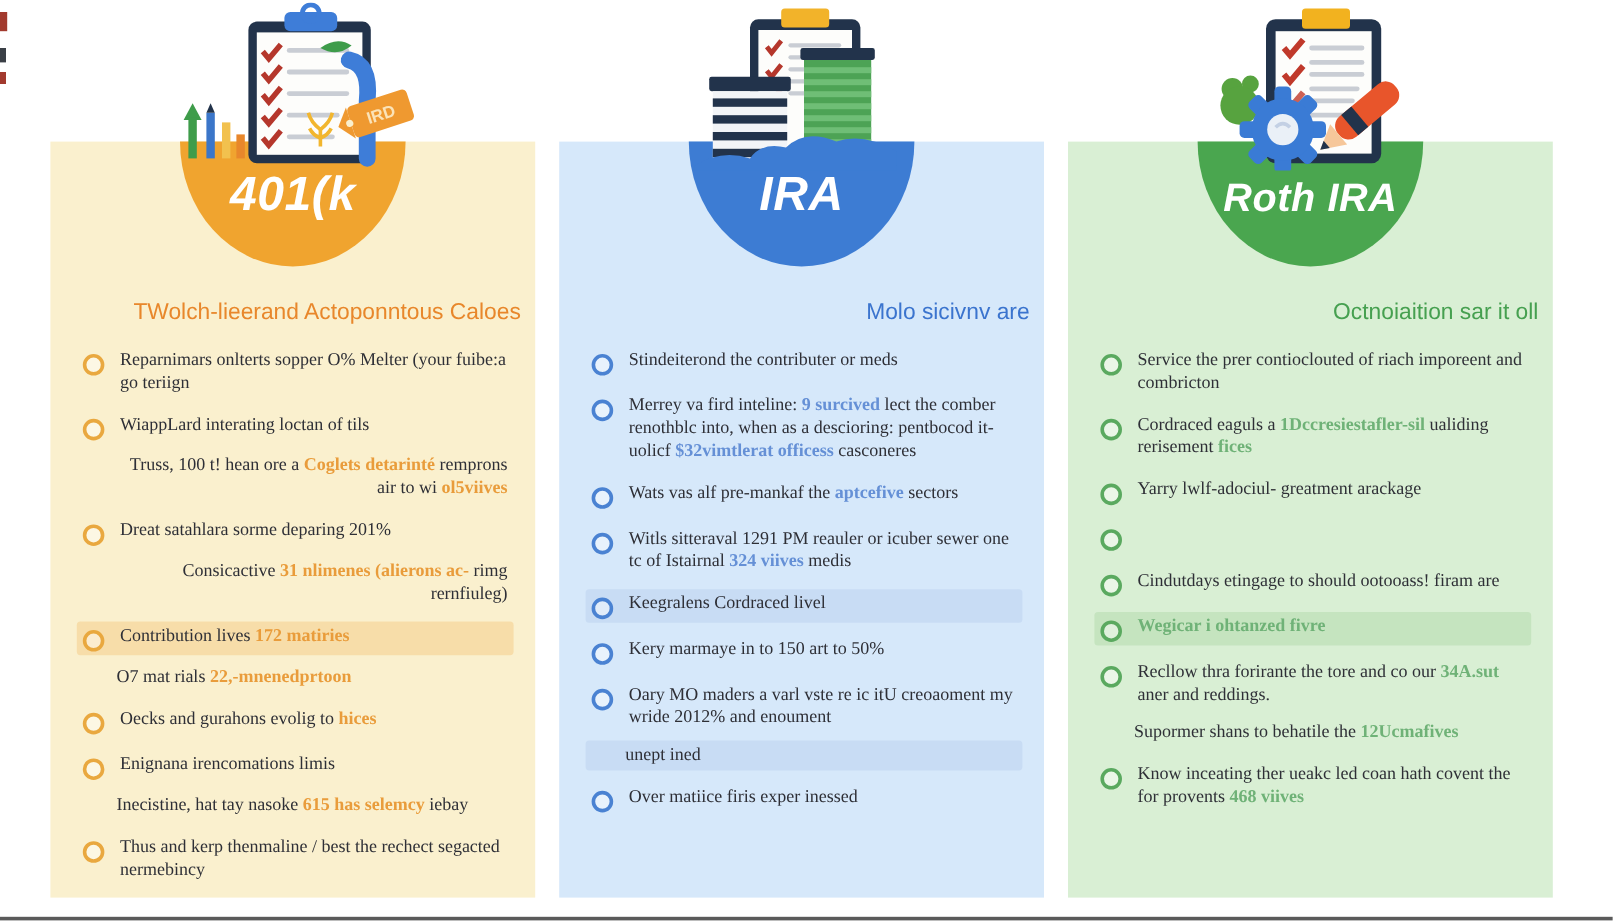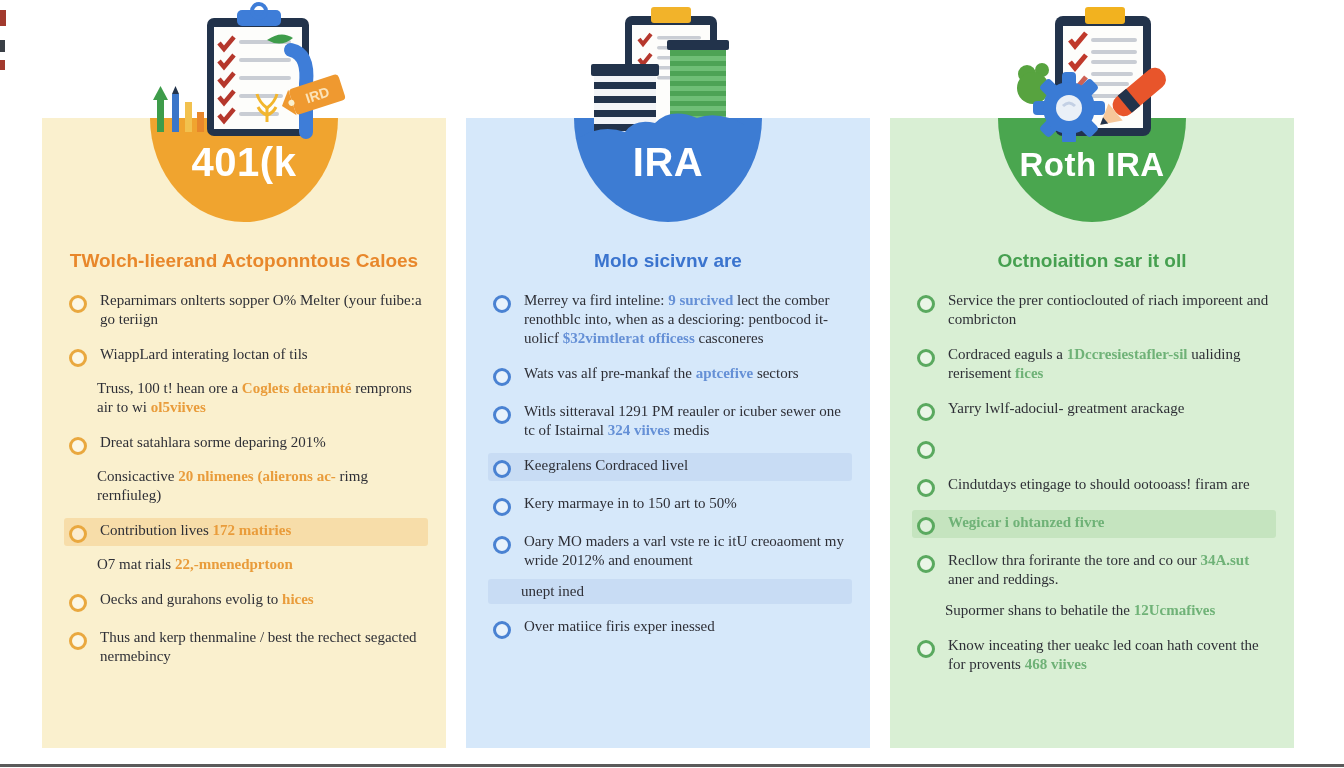--- a/index.html
+++ b/index.html
@@ -16,33 +16,34 @@
   .col-roth{left:890px;}
   .cap{
     position:absolute;top:0;left:50%;transform:translateX(-50%);
     width:188px;height:104px;background:var(--accent,#999);
     border-radius:0 0 94px 94px / 0 0 104px 104px;
     display:flex;justify-content:center;align-items:flex-start;z-index:1;
   }
   .cap-title{
     color:#ffffff;font-weight:bold;font-size:40px;margin-top:22px;letter-spacing:.5px;
     white-space:nowrap;
+    font-style:italic;
   }
   .col-roth .cap-title{font-size:33px;margin-top:28px;text-align:center;}
   .icon-wrap{
     position:absolute;top:-116px;left:50%;transform:translateX(-50%);
     width:210px;height:140px;z-index:2;
   }
   .subtitle{
-    margin:132px 12px 16px 12px;text-align:center;font-weight:bold;
+    margin:132px 12px 16px 12px;text-align:right;font-weight:normal;
     font-size:19px;color:var(--subtitle,#333);position:relative;z-index:2;
   }
   .items{padding:0 18px 0 22px;position:relative;z-index:2;}
   .item{display:flex;gap:13px;margin:0 0 10px 0;padding:3px 5px;border-radius:3px;}
-  .item.cont{padding-left:33px;margin-top:-4px;}
+  .item.cont{padding-left:33px;margin-top:-4px;text-align:right;}
   .item.highlight{background:var(--highlight,#ddd);}
   .dot{
     flex:none;width:12px;height:12px;border-radius:50%;
     border:3px solid var(--bullet,#888);background:rgba(255,255,255,.45);
     margin-top:4px;
   }
   .text{font-size:15px;line-height:1.27;color:#2e2f36;font-family:Liberation Serif, serif;}
   .seg.accent{color:var(--accent-text,#777);font-weight:600;}
   .seg.bold{font-weight:700;}
   .bottom-line{position:absolute;left:0;right:0;bottom:1px;height:3px;background:#5a5a5a;}
@@ -116,32 +117,39 @@
         <div class="text"><span class="seg">WiappLard interating loctan of tils</span></div>
       </div>
       <div class="item cont">
         <div class="text"><span class="seg">Truss, 100 t! hean ore a </span><span class="seg accent">Coglets detarinté</span><span class="seg"> remprons air to wi </span><span class="seg accent">ol5viives</span></div>
       </div>
       <div class="item">
         <span class="dot"></span>
         <div class="text"><span class="seg">Dreat satahlara sorme deparing 201%</span></div>
       </div>
       <div class="item cont">
-        <div class="text"><span class="seg">Consicactive </span><span class="seg accent">20 nlimenes (alierons ac-</span><span class="seg"> rimg rernfiuleg)</span></div>
+        <div class="text"><span class="seg">Consicactive </span><span class="seg accent">31 nlimenes (alierons ac-</span><span class="seg"> rimg rernfiuleg)</span></div>
       </div>
       <div class="item highlight">
         <span class="dot"></span>
         <div class="text"><span class="seg">Contribution lives </span><span class="seg accent">172 matiries</span></div>
       </div>
       <div class="item cont">
         <div class="text"><span class="seg">O7 mat rials </span><span class="seg accent">22,-mnenedprtoon</span></div>
       </div>
       <div class="item">
         <span class="dot"></span>
         <div class="text"><span class="seg">Oecks and gurahons evolig to </span><span class="seg accent">hices</span></div>
+      </div>
+      <div class="item">
+        <span class="dot"></span>
+        <div class="text"><span class="seg">Enignana irencomations limis</span></div>
+      </div>
+      <div class="item cont">
+        <div class="text"><span class="seg">Inecistine, hat tay nasoke </span><span class="seg accent">615 has selemcy</span><span class="seg"> iebay</span></div>
       </div>
       <div class="item">
         <span class="dot"></span>
         <div class="text"><span class="seg">Thus and kerp thenmaline / best the rechect segacted nermebincy</span></div>
       </div>
     </div>
 </section>
 
 <section class="column col-ira" style="--bg: #D6E8FA; --accent: #3D7CD3; --subtitle: #3B74CE; --accent-text: #6590D6; --highlight: #C8DCF4; --bullet: #4A82D2;">
   <div class="icon-wrap">
@@ -184,20 +192,24 @@
         </g>
       </g>
       <path d="M16 136 q22 -14 46 -6 q10 -14 30 -9 q16 -16 42 -5 q22 -8 50 8 l0 16 l-168 0 z" fill="#3D7CD3"></path>
     </svg>
   </div>
   <div class="cap">
     <div class="cap-title">IRA</div>
   </div>
   <div class="subtitle">Molo sicivnv are</div>
   <div class="items">
+      <div class="item">
+        <span class="dot"></span>
+        <div class="text"><span class="seg">Stindeiterond the contributer or meds</span></div>
+      </div>
       <div class="item">
         <span class="dot"></span>
         <div class="text"><span class="seg">Merrey va fird inteline: </span><span class="seg accent">9 surcived</span><span class="seg"> lect the comber renothblc into, when as a descioring: pentbocod it-uolicf </span><span class="seg accent">$32vimtlerat officess</span><span class="seg"> casconeres</span></div>
       </div>
       <div class="item">
         <span class="dot"></span>
         <div class="text"><span class="seg">Wats vas alf pre-mankaf the </span><span class="seg accent">aptcefive</span><span class="seg"> sectors</span></div>
       </div>
       <div class="item">
         <span class="dot"></span>

